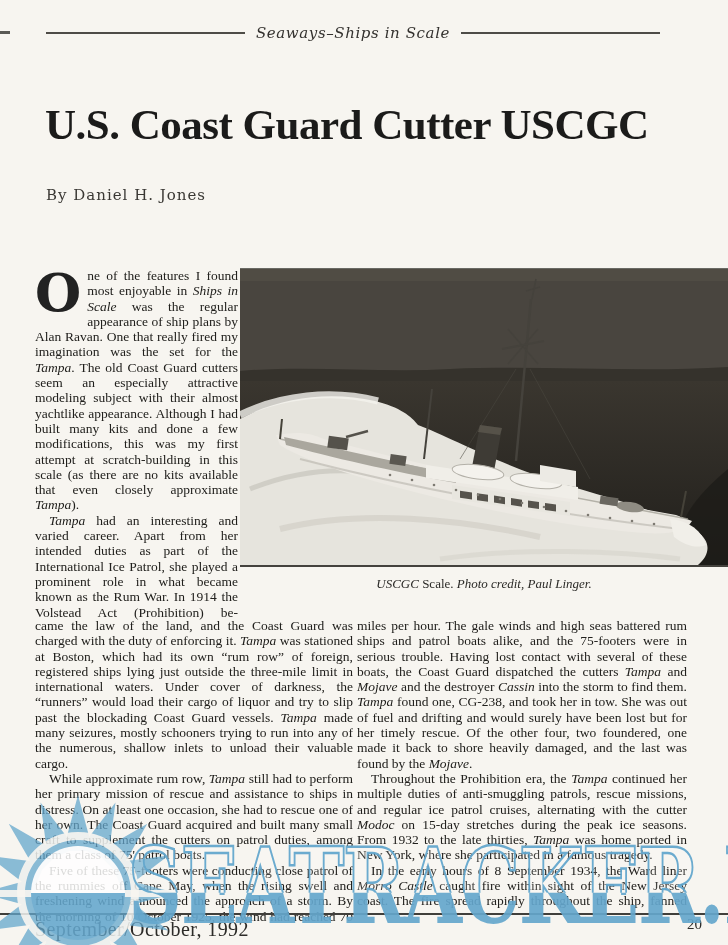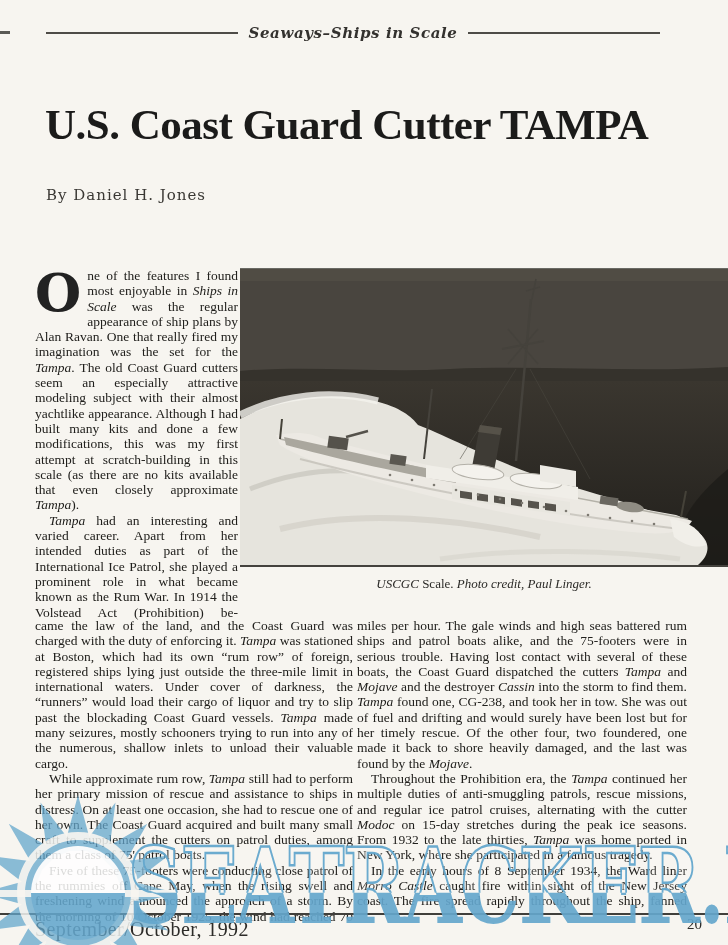--- a/index.html
+++ b/index.html
@@ -6,21 +6,21 @@
   .page{
     position:relative;width:728px;height:945px;overflow:hidden;
     background:var(--page_bg,#f7f5f0);
     font-family:"Liberation Serif",serif;color:var(--ink,#1e1e1e);
   }
   
   .scan-artifact{position:absolute;left:0;top:31px;width:10px;height:3px;background:#5a5a55;}
   .journal-head{position:absolute;left:46px;right:68px;top:24px;display:flex;align-items:center;gap:11px;}
   .journal-head .rule{flex:1;height:0;border-top:2px solid #4e4c47;}
   .journal-title{
-    font-family:"DejaVu Serif",serif;font-style:italic;font-weight:700;
+    font-family:"DejaVu Serif",serif;font-style:italic;font-weight:400;
     font-size:15px;letter-spacing:.6px;color:#33312e;white-space:nowrap;
   }
   .banner{position:absolute;left:50%;top:59px;transform:translateX(-50%);text-align:center;}
   .banner-text{
     display:inline-block;font-family:"Liberation Sans",sans-serif;
     font-size:14px;letter-spacing:7px;word-spacing:13px;color:#222019;
     padding-bottom:6px;border-bottom:5px solid var(--banner_bar,#2e2d2b);
     white-space:nowrap;
   }
   .title{
@@ -82,21 +82,21 @@
 
   <div class="scan-artifact"></div>
 
   <div class="journal-head">
     <span class="rule"></span>
     <span class="journal-title">Seaways–Ships in Scale</span>
     <span class="rule"></span>
   </div>
 
 
-  <h1 class="title">U.S. Coast Guard Cutter TAMPA</h1>
+  <h1 class="title">U.S. Coast Guard Cutter USCGC</h1>
   <div class="byline">By Daniel H. Jones</div>
 
   <figure class="photo">
     <svg viewBox="0 0 488 296" preserveAspectRatio="none">
       <defs>
         <linearGradient id="sea" x1="0" y1="0" x2="0" y2="1">
           <stop offset="0" stop-color="#3a362f"></stop>
           <stop offset="1" stop-color="#211f1b"></stop>
         </linearGradient>
       </defs>

